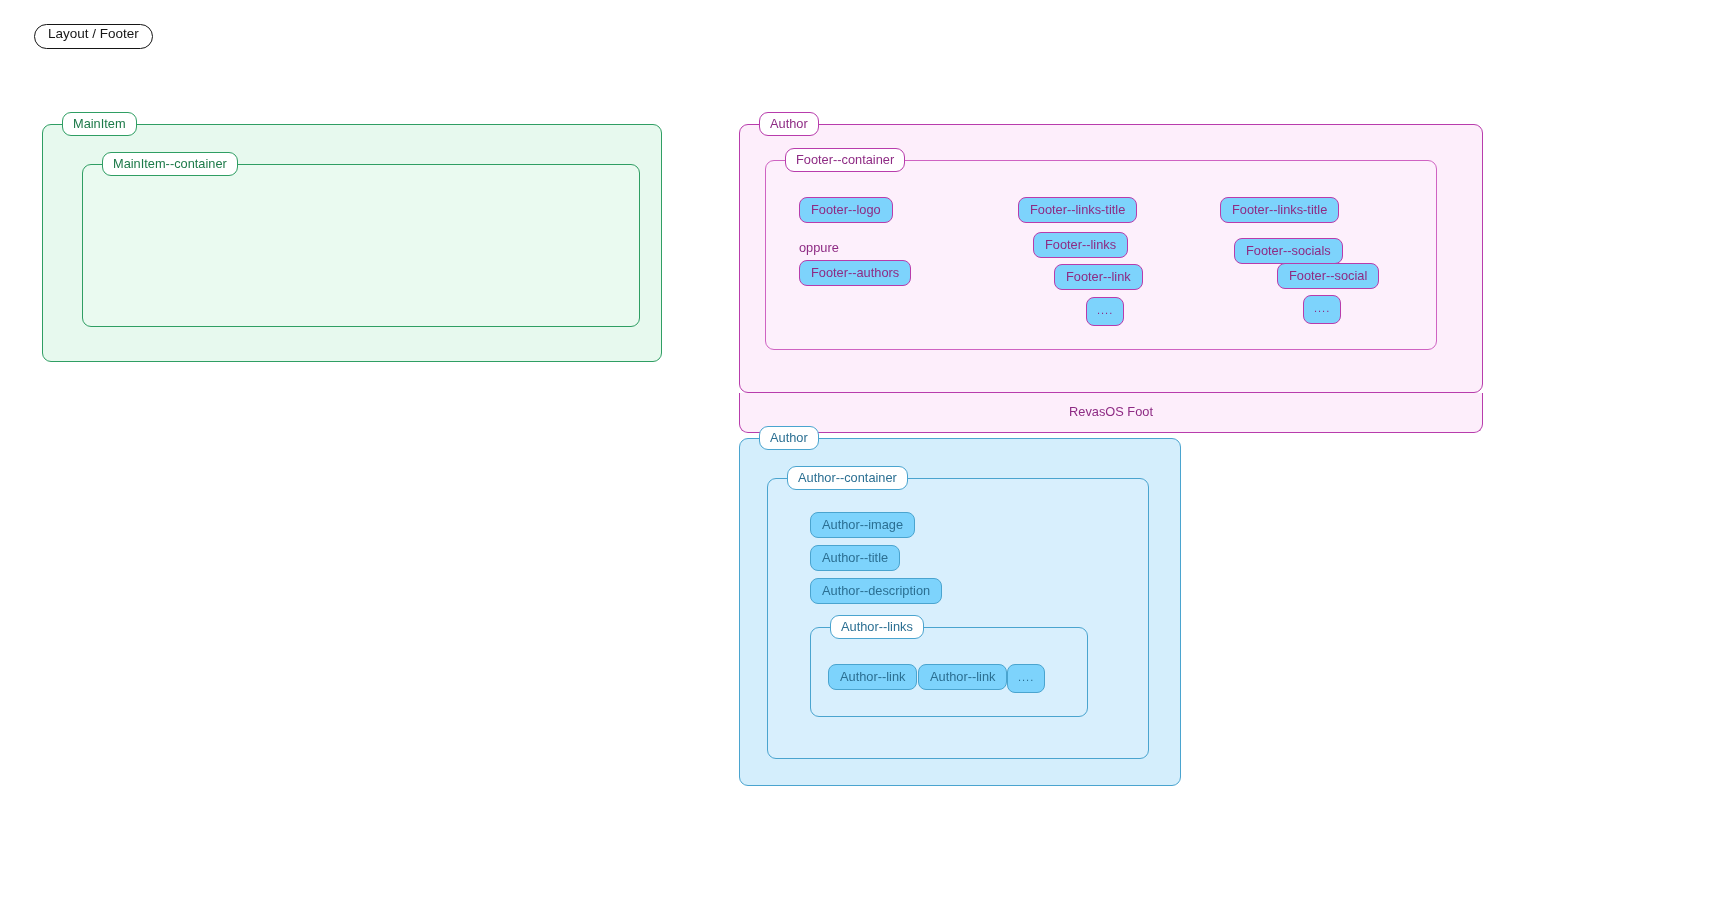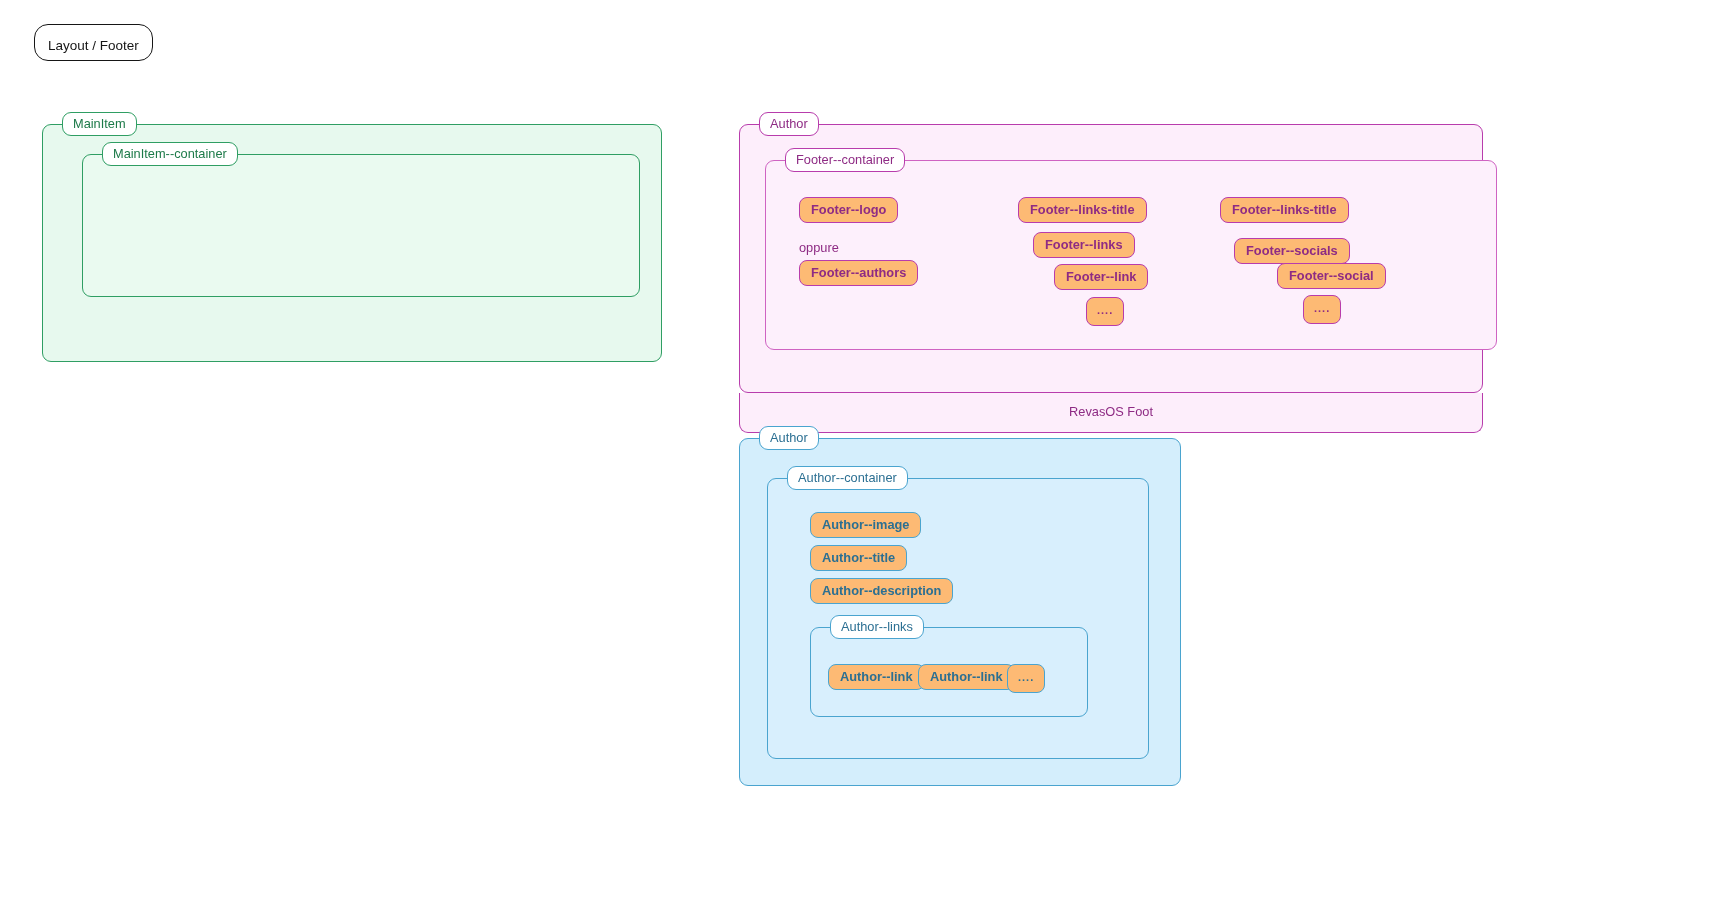--- a/index.html
+++ b/index.html
@@ -15,21 +15,21 @@
     position: relative;
     width: 1720px;
     height: 921px;
     background: #ffffff;
   }
 
   
   .crumb {
     position: absolute;
     left: 34px; top: 24px;
-    padding: 14px 13px 6px 13px;
+    padding: 2px 13px 6px 13px;
     border: 1.4px solid #161616;
     border-radius: 14px;
     background: #ffffff;
     color: #161616;
     font-size: 13.5px;
     line-height: 1.1;
     white-space: nowrap;
   }
 
   
@@ -53,25 +53,24 @@
     white-space: nowrap;
   }
 
   
   .chip {
     position: absolute;
     padding: 5px 11px 6px 11px;
     border-width: 1.2px;
     border-style: solid;
     border-radius: 8px;
-    background: #fdba74;
+    background: #7dd3fc;
     font-size: 12.8px;
     line-height: 1.05;
     white-space: nowrap;
-    font-weight: bold;
   }
   .chip.dots {
     padding: 7px 10px 8px 10px;
     letter-spacing: 1px;
     font-size: 11px;
   }
 
   
   .caption {
     position: absolute;
@@ -109,31 +108,31 @@
 </head>
 <body>
 
 <div id="canvas">
 
   <div class="crumb">Layout / Footer</div>
 
   <div class="group g-outer" style="left:42px; top:124px; width:620px; height:238px;">
     <div class="legend g-border g-text">MainItem</div>
 
-    <div class="group g-inner" style="left:39px; top:29px; width:558px; height:143px;">
+    <div class="group g-inner" style="left:39px; top:39px; width:558px; height:163px;">
       <div class="legend g-border g-text">MainItem--container</div>
 
 
     </div>
   </div>
 
   <div class="group p-outer" style="left:739px; top:124px; width:744px; height:269px;">
     <div class="legend p-border p-text">Author</div>
 
-    <div class="group p-inner" style="left:25px; top:35px; width:732px; height:190px;">
+    <div class="group p-inner" style="left:25px; top:35px; width:672px; height:190px;">
       <div class="legend p-border p-text">Footer--container</div>
 
       <div class="chip p-border p-text" style="left:33px; top:36px;">Footer--logo</div>
       <div class="caption p-text" style="left:33px; top:80px;">oppure</div>
       <div class="chip p-border p-text" style="left:33px; top:99px;">Footer--authors</div>
 
       <div class="chip p-border p-text" style="left:252px; top:36px;">Footer--links-title</div>
       <div class="chip p-border p-text" style="left:267px; top:71px;">Footer--links</div>
       <div class="chip p-border p-text" style="left:288px; top:103px;">Footer--link</div>
       <div class="chip dots p-border p-text" style="left:320px; top:136px;">....</div>

